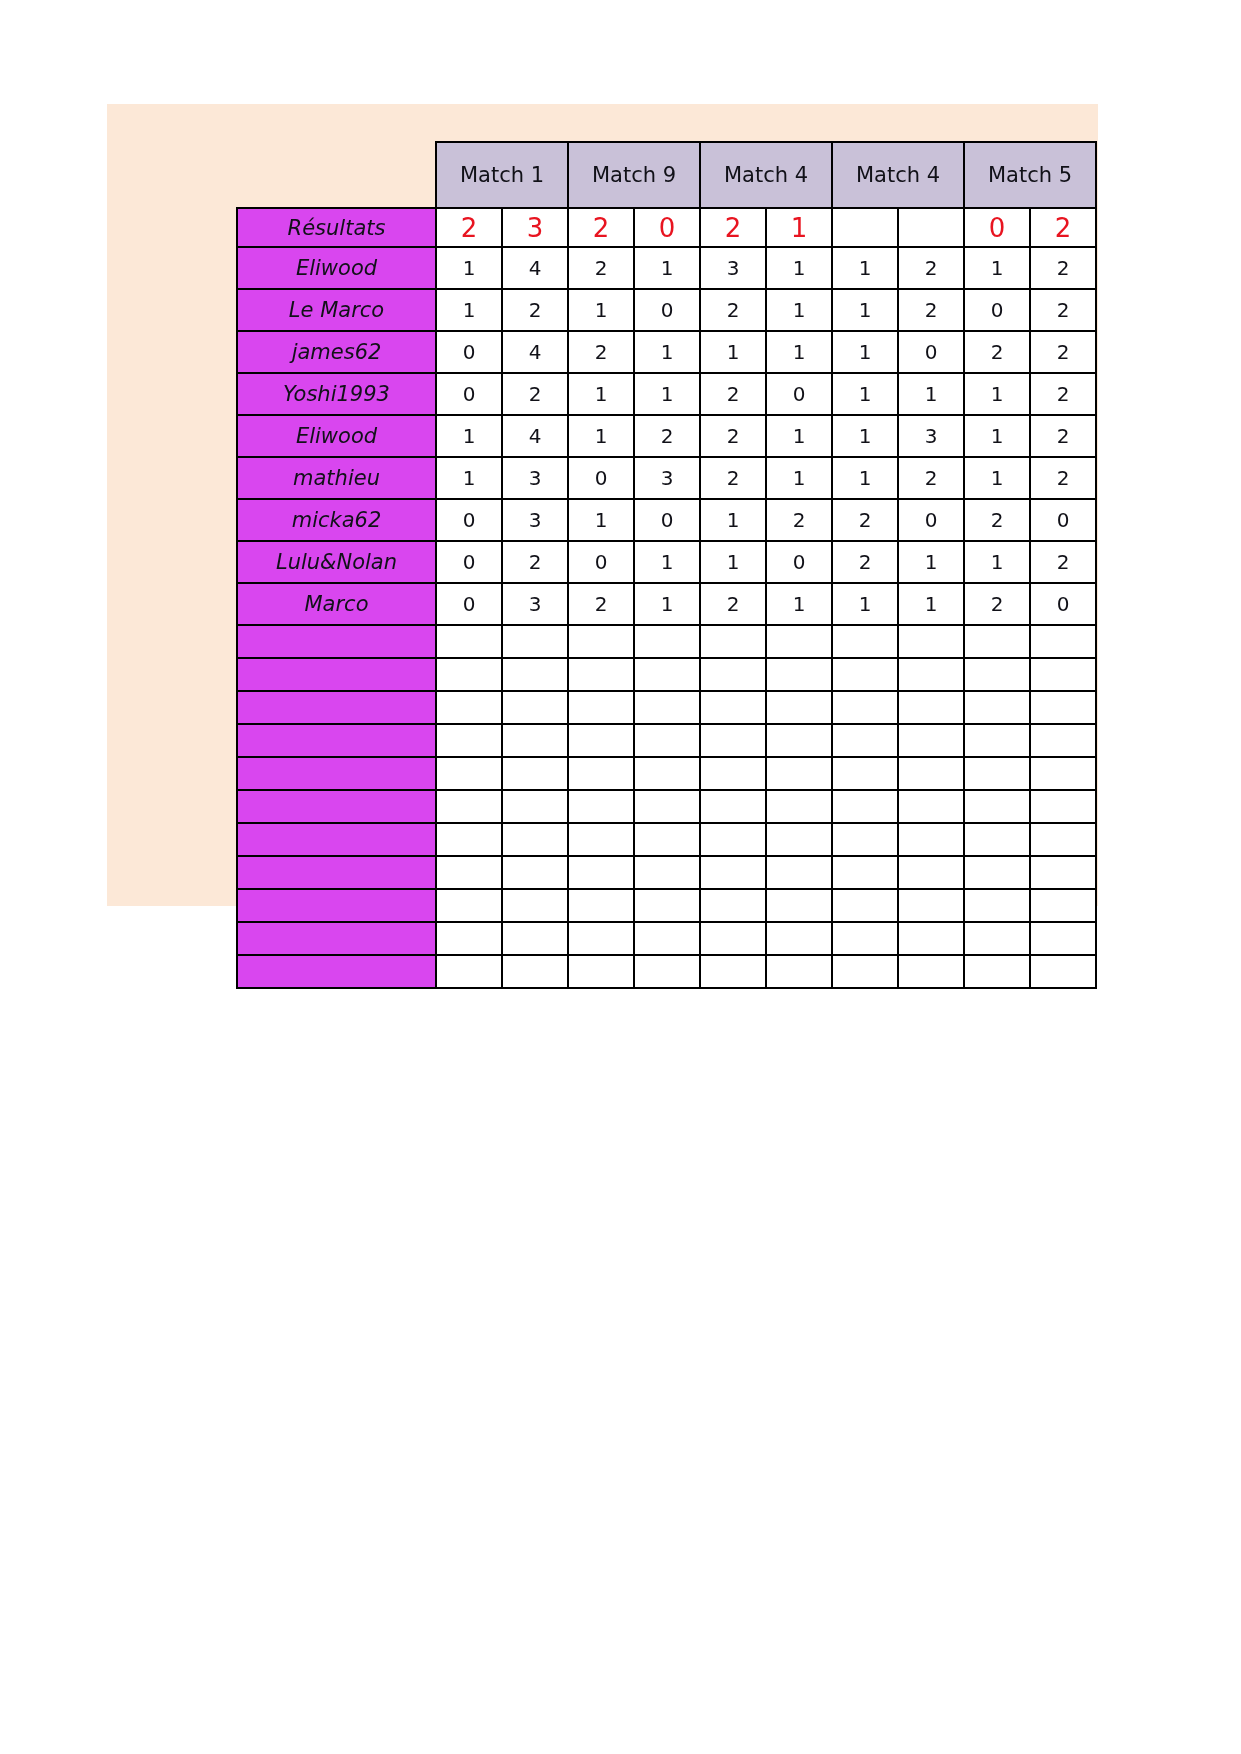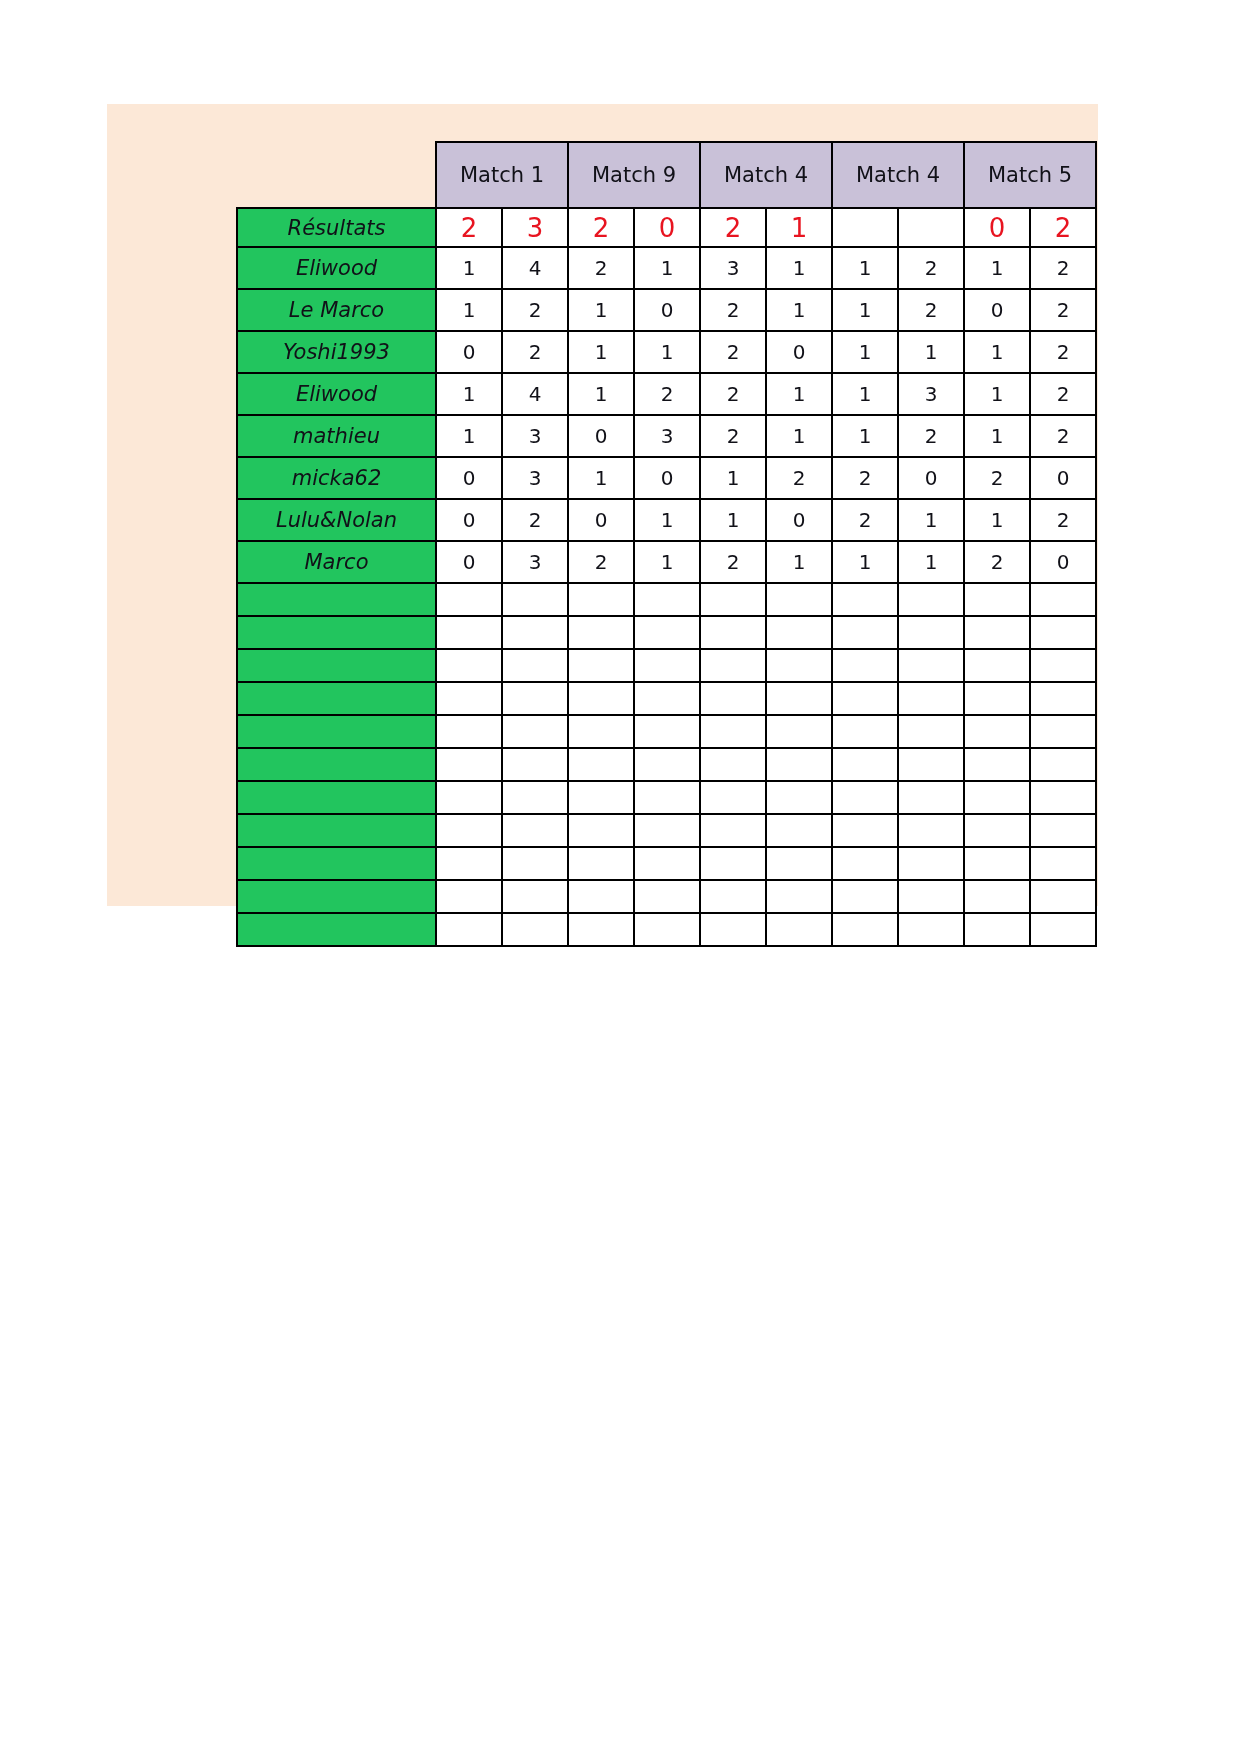--- a/index.html
+++ b/index.html
@@ -41,21 +41,21 @@
     font-size: 21px;
     color: #111118;
   }
   tr.match-header-row th.corner {
     background: transparent;
     border: none;
   }
 
   
   th.rowlabel {
-    background: #22c55e;
+    background: #d946ef;
     font-weight: normal;
     font-style: italic;
     font-size: 21px;
     color: #111118;
   }
 
   
   td.sub-left  { border-right: 1px dotted #444444; background: #ffffff; }
   td.sub-right { border-left: 1px dotted #444444;  background: #ffffff; }
 
@@ -133,20 +133,33 @@
           <td class="sub-left">1</td>
           <td class="sub-right">0</td>
           <td class="sub-left">2</td>
           <td class="sub-right">1</td>
           <td class="sub-left">1</td>
           <td class="sub-right">2</td>
           <td class="sub-left">0</td>
           <td class="sub-right">2</td>
         </tr>
         <tr class="player-row">
+          <th class="rowlabel">james62</th>
+          <td class="sub-left">0</td>
+          <td class="sub-right">4</td>
+          <td class="sub-left">2</td>
+          <td class="sub-right">1</td>
+          <td class="sub-left">1</td>
+          <td class="sub-right">1</td>
+          <td class="sub-left">1</td>
+          <td class="sub-right">0</td>
+          <td class="sub-left">2</td>
+          <td class="sub-right">2</td>
+        </tr>
+        <tr class="player-row">
           <th class="rowlabel">Yoshi1993</th>
           <td class="sub-left">0</td>
           <td class="sub-right">2</td>
           <td class="sub-left">1</td>
           <td class="sub-right">1</td>
           <td class="sub-left">2</td>
           <td class="sub-right">0</td>
           <td class="sub-left">1</td>
           <td class="sub-right">1</td>
           <td class="sub-left">1</td>

